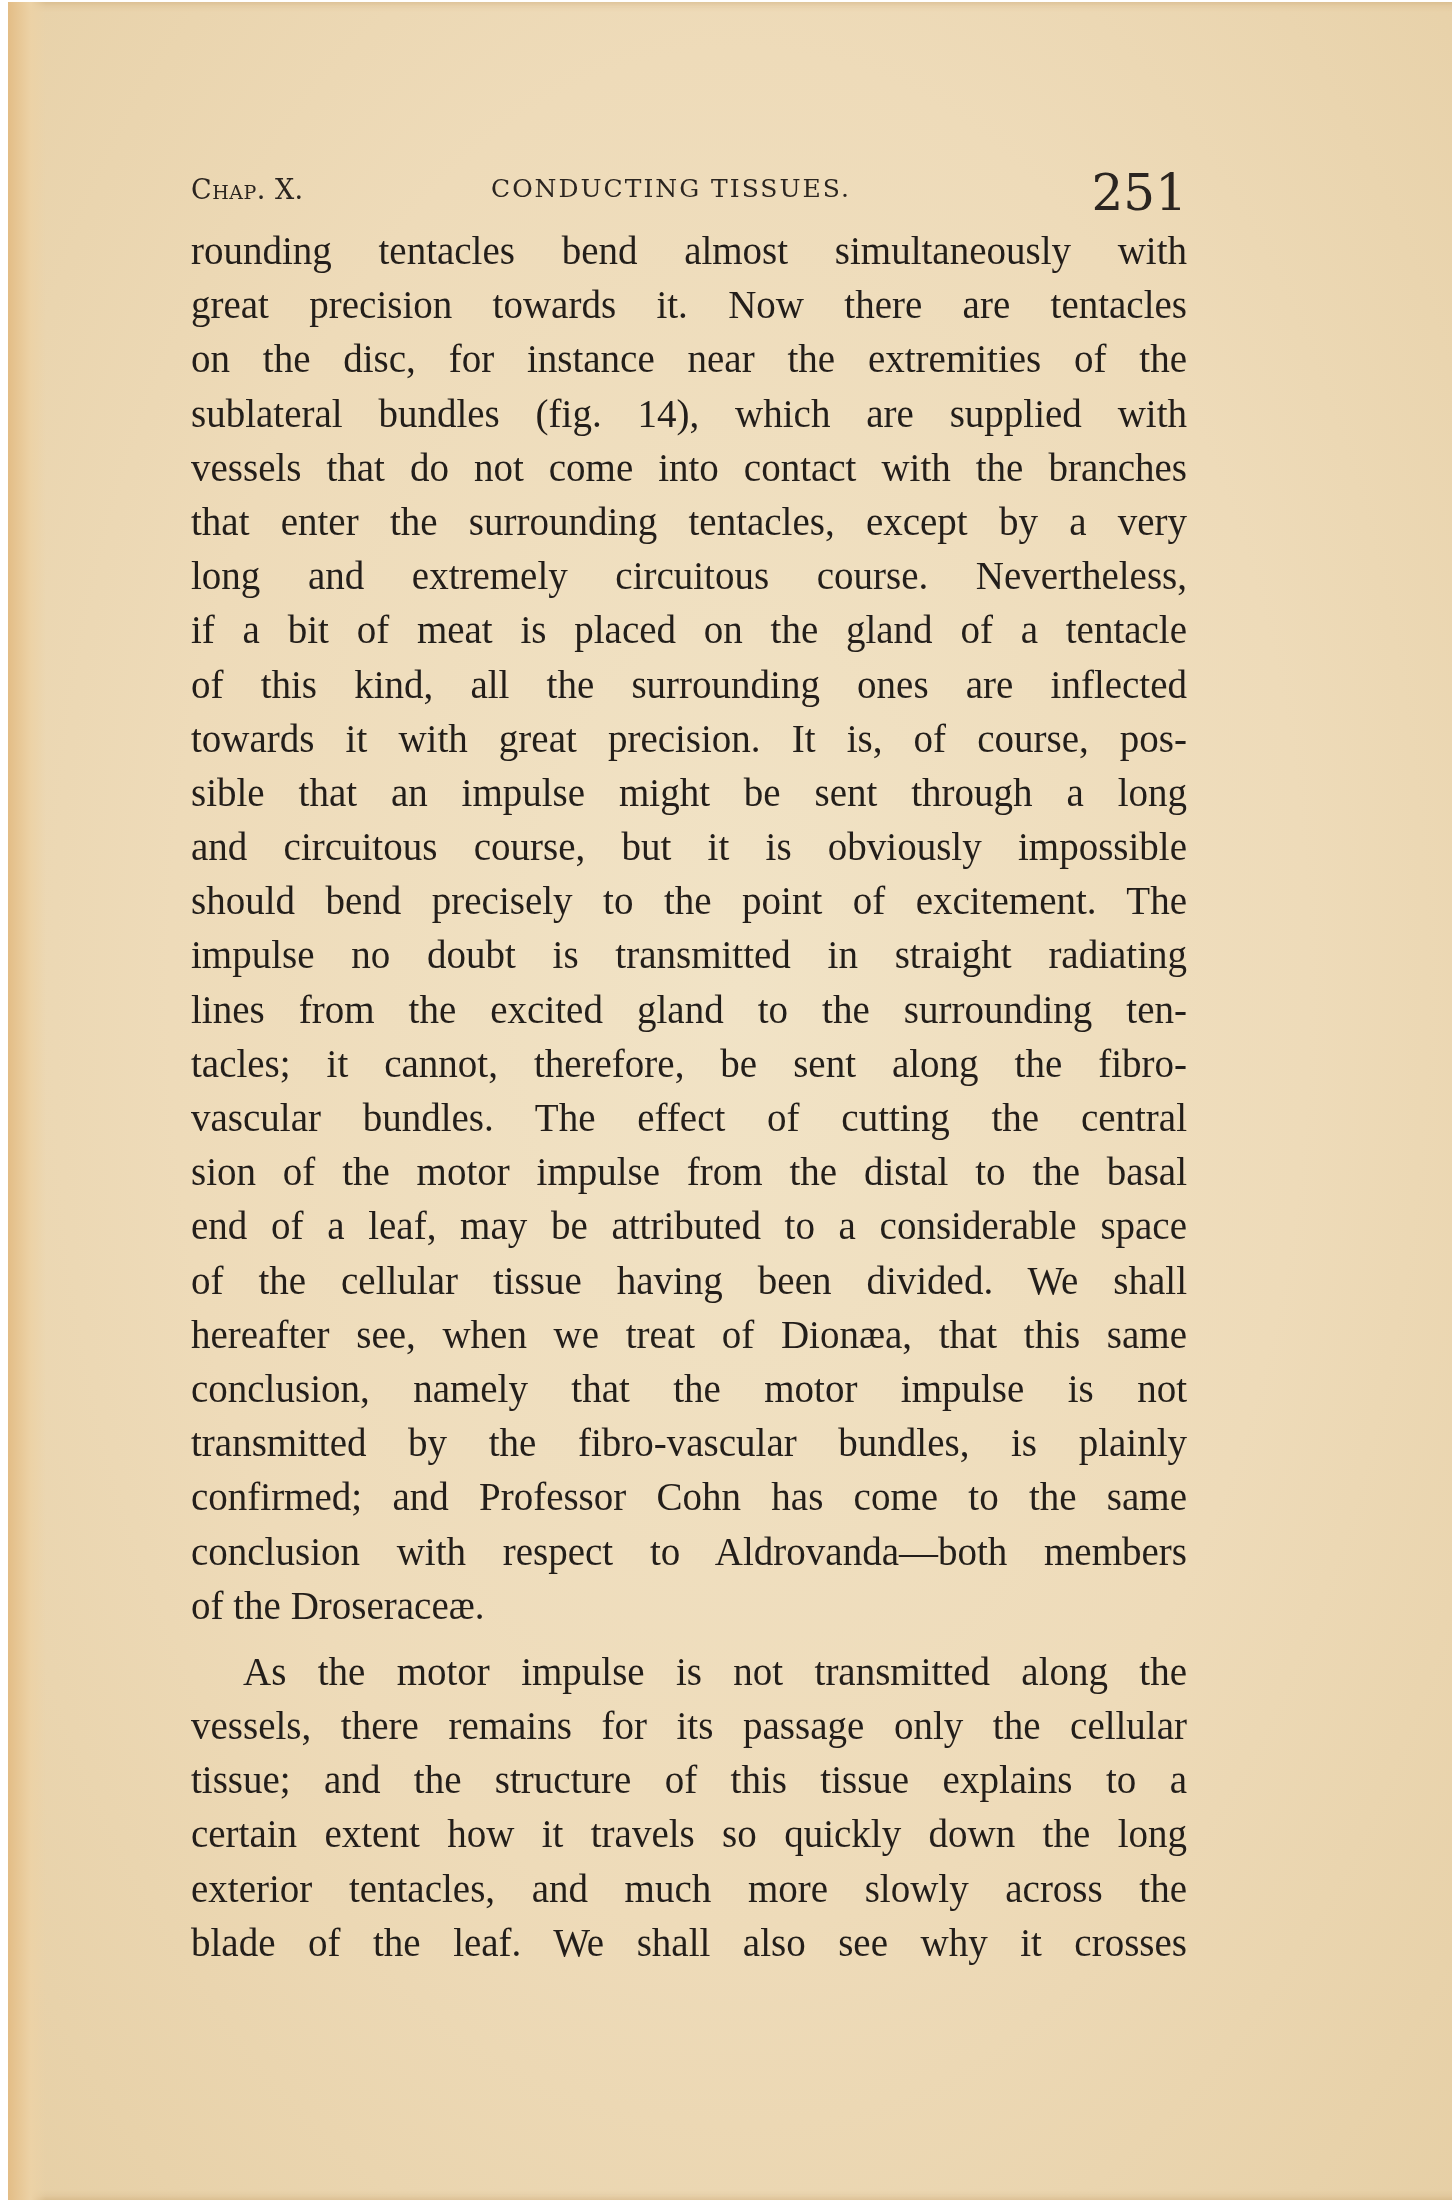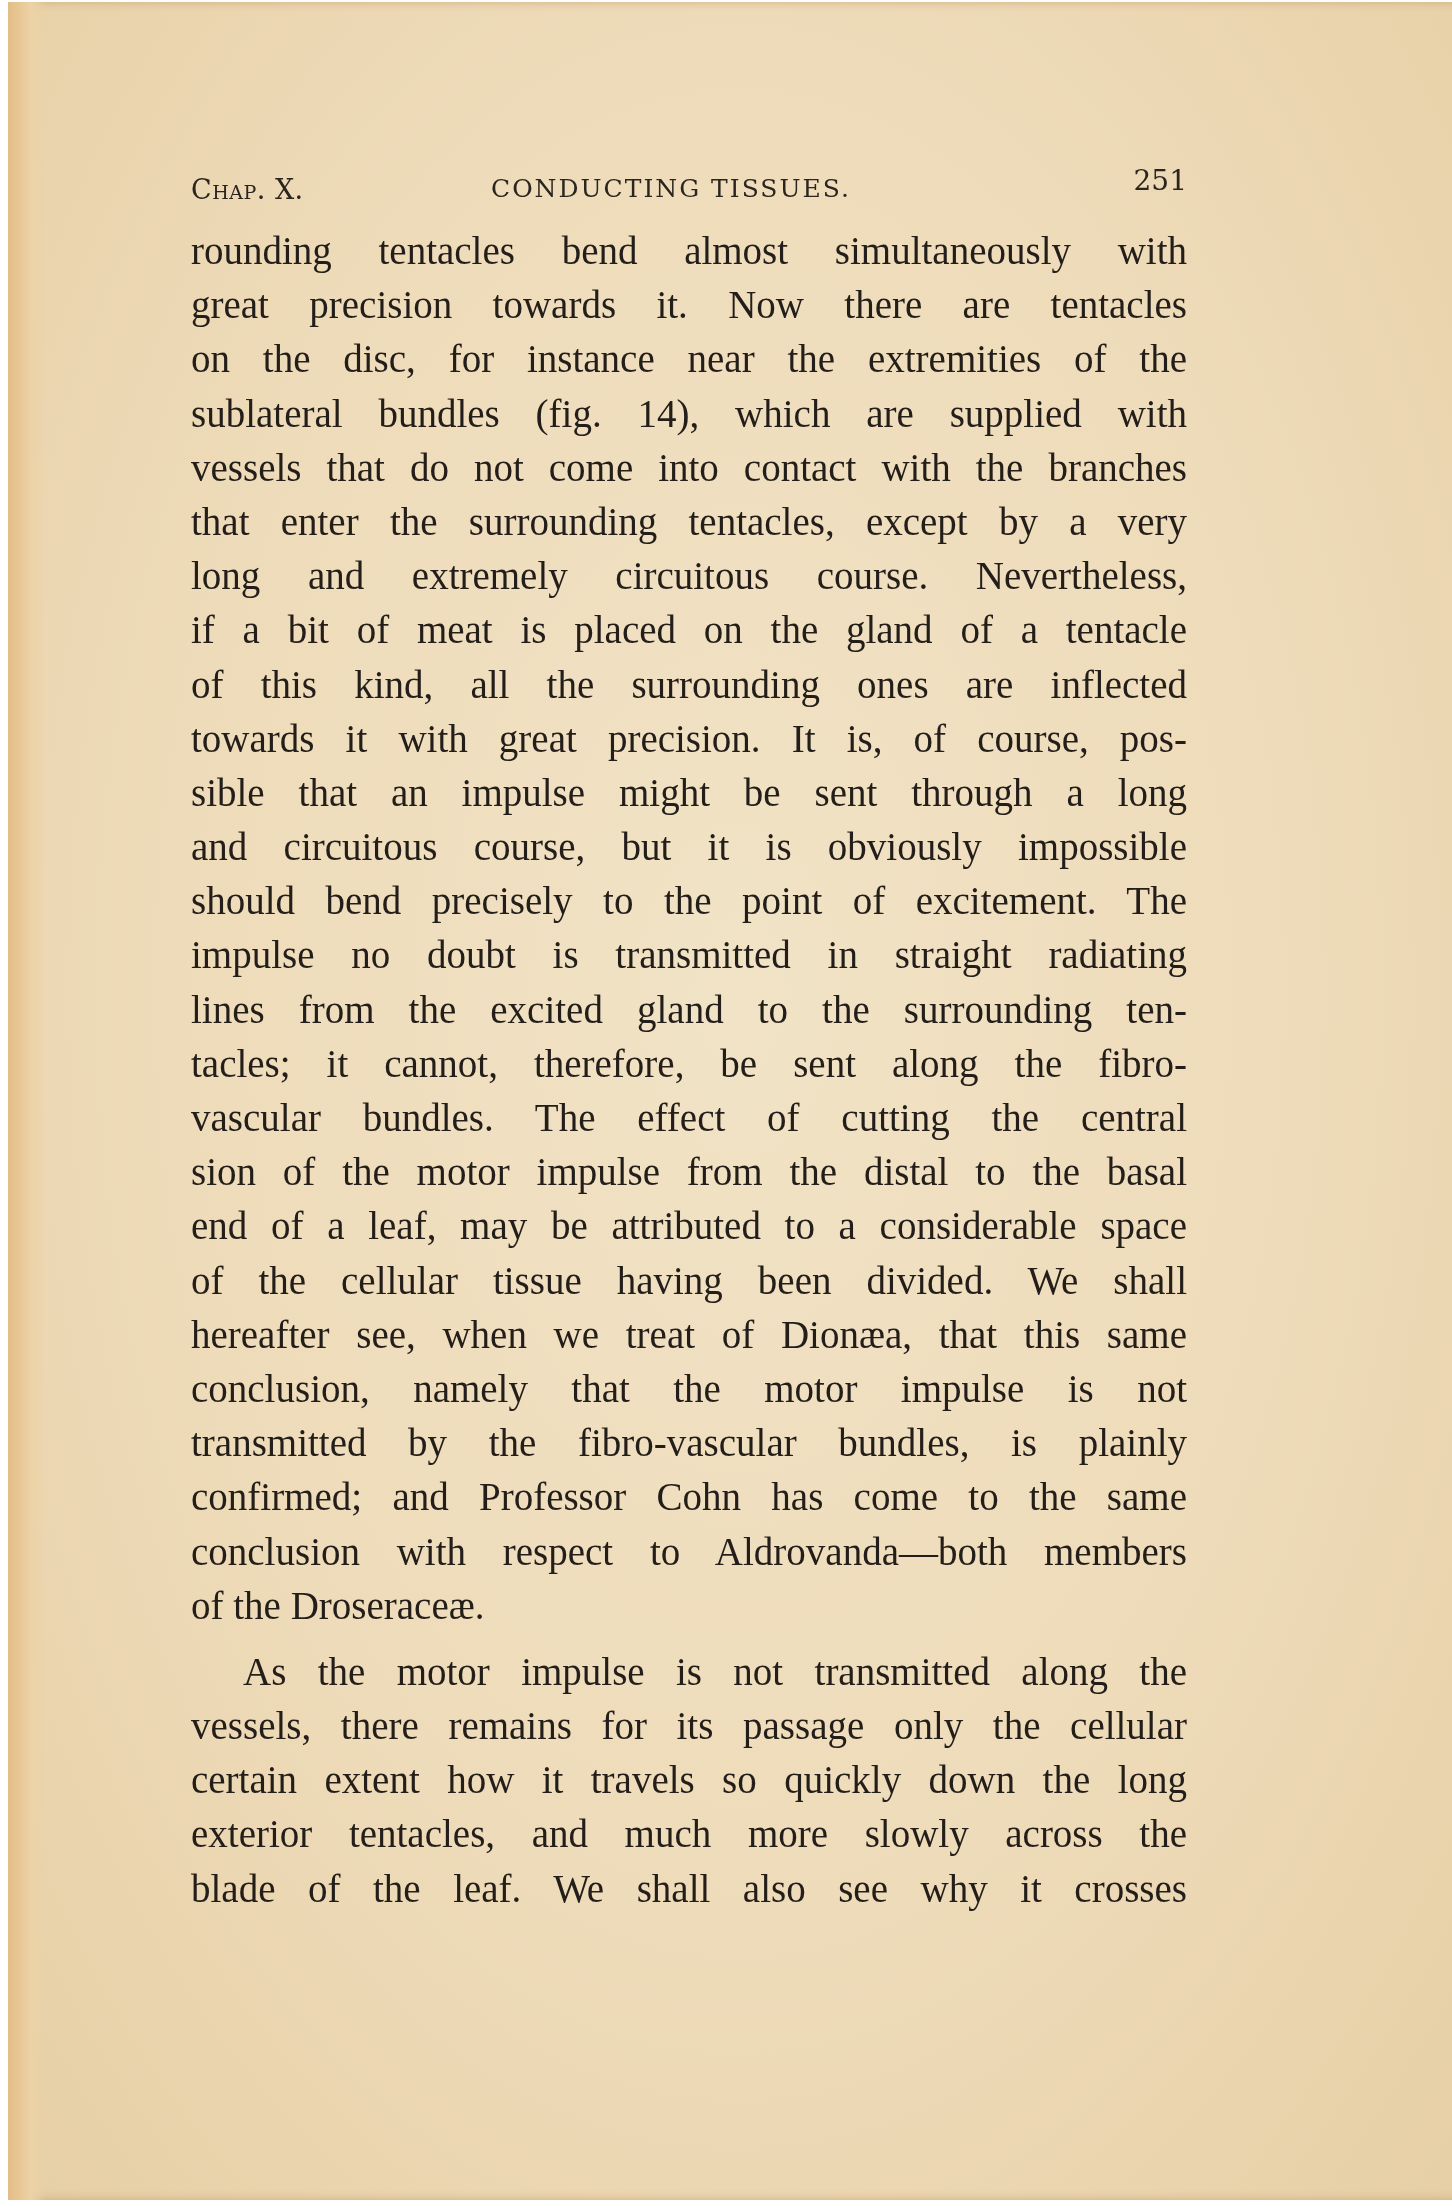--- a/index.html
+++ b/index.html
@@ -53,21 +53,21 @@
       position: absolute;
       left: 300px;
       top: 10px;
       font-size: 25px;
       letter-spacing: 2px;
     }
     .rh-page {
       position: absolute;
       right: 0;
       top: 0;
-      font-size: 28px;
+      font-size: 50px;
       text-align: right;
     }
     .body-text {
       position: absolute;
       left: 183px;
       top: 222px;
       width: 996px;
       font-family: "Liberation Serif", "DejaVu Serif", serif;
       font-size: 39px;
       line-height: 54.2px;
@@ -125,18 +125,19 @@
         <span class="line">hereafter see, when we treat of Dionæa, that this same</span>
         <span class="line">conclusion, namely that the motor impulse is not</span>
         <span class="line">transmitted by the fibro-vascular bundles, is plainly</span>
         <span class="line">confirmed; and Professor Cohn has come to the same</span>
         <span class="line">conclusion with respect to Aldrovanda—both members</span>
         <span class="line last">of the Droseraceæ.</span>
       </div>
       <div>
         <span class="line indent">As the motor impulse is not transmitted along the</span>
         <span class="line">vessels, there remains for its passage only the cellular</span>
+        <span class="line">tissue; and the structure of this tissue explains to a</span>
         <span class="line">certain extent how it travels so quickly down the long</span>
         <span class="line">exterior tentacles, and much more slowly across the</span>
         <span class="line">blade of the leaf. We shall also see why it crosses</span>
       </div>
     </div>
 </div>
 
 </body></html>

